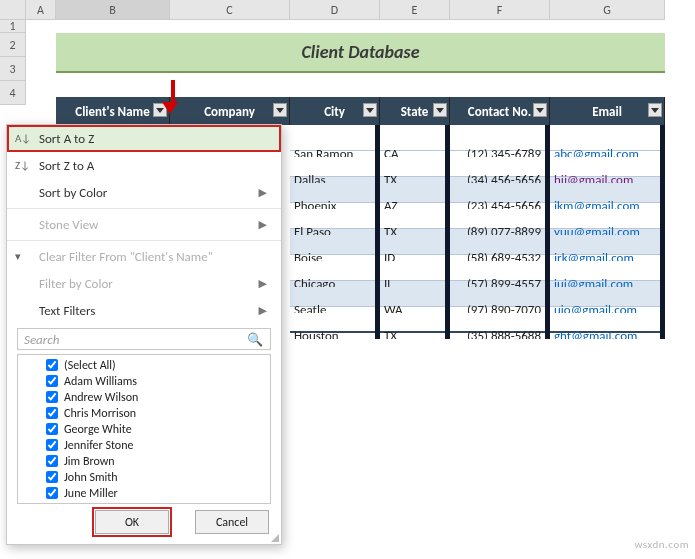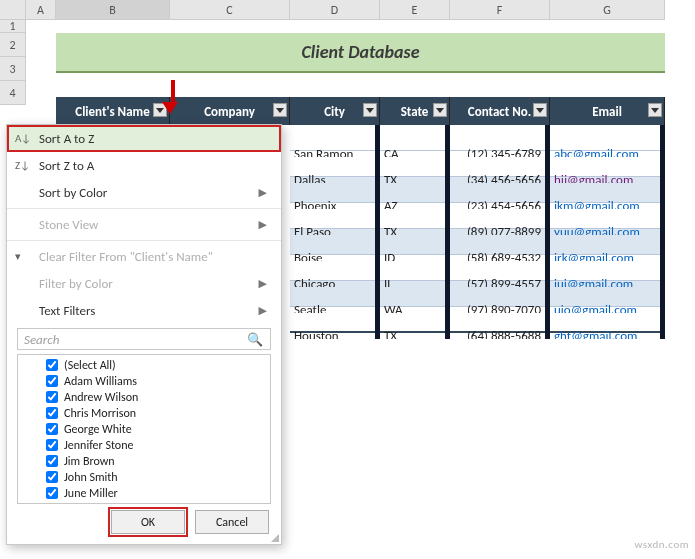--- a/index.html
+++ b/index.html
@@ -32,21 +32,21 @@
 .mitem { height: 27px; display: flex; align-items: center; padding-left: 32px; position: relative; color: #333; }
 .mitem.hl { background: #e2efda; outline: 2px solid #c22; outline-offset: -2px; }
 .mitem.dis { color: #b0b0b0; }
 .mitem .arr { position: absolute; right: 14px; color: #777; font-size: 11px; }
 .mitem .ic { position: absolute; left: 8px; width: 16px; font-size: 11px; color: #666; }
 .search { margin: 4px 10px; height: 22px; border: 1px solid #c8c8c8; display: flex; align-items: center; padding: 0 6px; color: #a0a0a0; font-style: italic; position: relative; }
 .search .mag { position: absolute; right: 6px; color: #888; font-style: normal; }
 .chklist { margin: 2px 10px 6px 10px; border: 1px solid #c8c8c8; height: 150px; overflow: auto; padding: 2px 0 2px 20px; }
 .chkitem { height: 16px; display: flex; align-items: center; gap: 6px; font-size: 12px; padding-left: 8px; }
 .chkitem input { width: 12px; height: 12px; }
-.btn-row { display: flex; justify-content: flex-end; gap: 10px; padding-right: 12px; margin-top: 6px; }
+.btn-row { display: flex; justify-content: flex-end; gap: 26px; padding-right: 12px; margin-top: 6px; }
 .btn { width: 74px; height: 24px; background: #f0f0f0; border: 1px solid #adadad; font-size: 12px; display: flex; align-items: center; justify-content: center; cursor: pointer; }
 .btn.ok { outline: 2.5px solid #c22; outline-offset: 1px; }
 .resize { position: absolute; right: 2px; bottom: 2px; width: 0; height: 0; border-right: 8px solid #bbb; border-top: 8px solid transparent; }
 .sep { height: 1px; background: #e5e5e5; margin: 2px 0; }
 
 .arrow-ind { position: absolute; left: 168px; top: 80px; }
 .arrow-ind .shaft { width: 4px; height: 22px; background: #d00000; margin: 0 auto; }
 .arrow-ind .head { width: 0; height: 0; border-left: 8px solid transparent; border-right: 8px solid transparent; border-top: 12px solid #d00000; margin-left: -6px; }
 .watermark { position: absolute; right: 6px; bottom: 8px; font-size: 11px; color: #b8b8b8; letter-spacing: 0.5px; }
 </style>
@@ -141,21 +141,21 @@
       </div>
       <div class="drow alt">
         <div class="dc wD">Seatle</div>
         <div class="dc wE">WA</div>
         <div class="dc wF num">(97) 890-7070</div>
         <div class="dc wG"><a class="">uio@gmail.com</a></div>
       </div>
       <div class="drow">
         <div class="dc wD">Houston</div>
         <div class="dc wE">TX</div>
-        <div class="dc wF num">(64) 888-5688</div>
+        <div class="dc wF num">(35) 888-5688</div>
         <div class="dc wG"><a class="">ght@gmail.com</a></div>
       </div>
     </div>
 </div>
 
 <div class="arrow-ind">
   <div class="shaft"></div>
     <div class="head"></div>
 </div>
 

